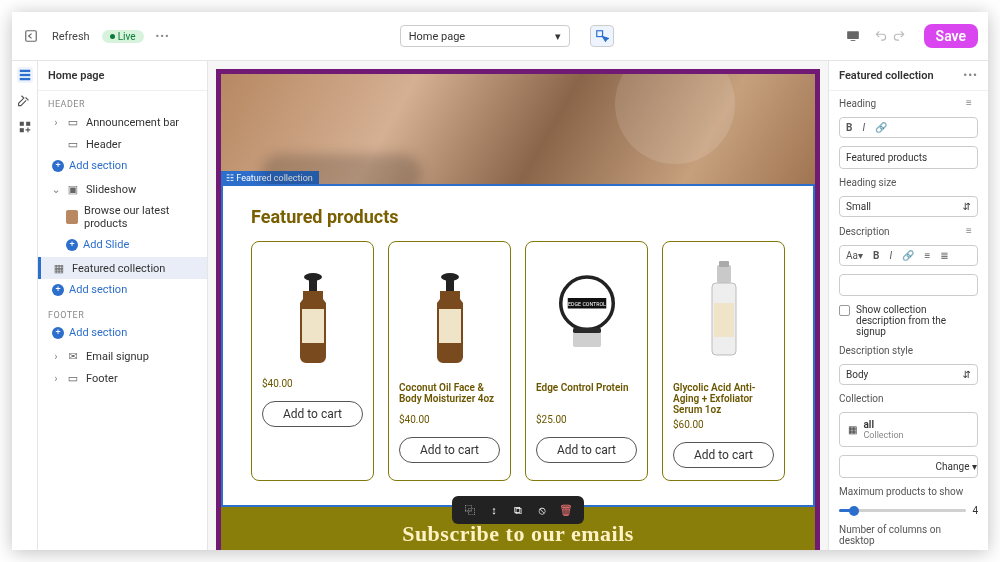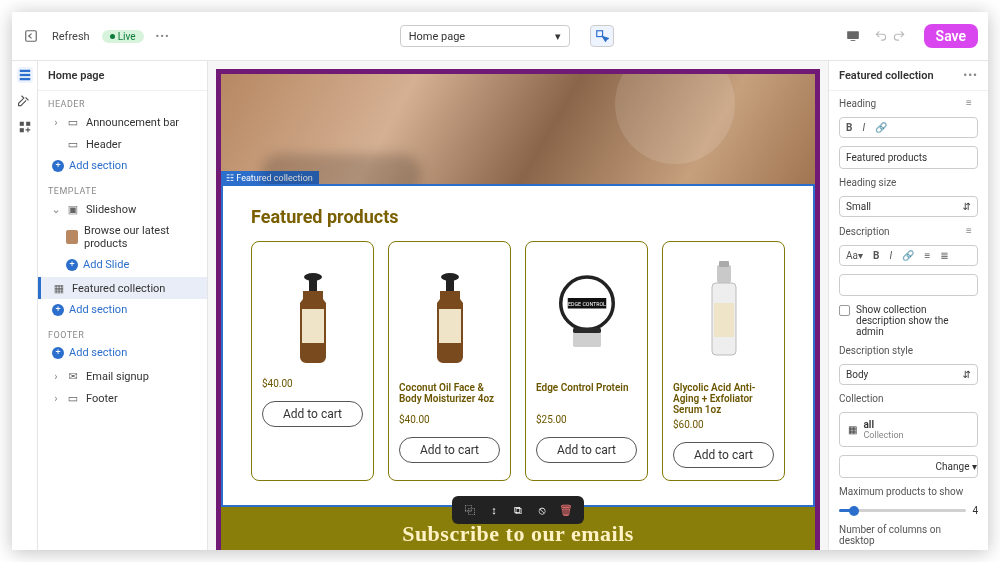--- a/index.html
+++ b/index.html
@@ -165,21 +165,20 @@
       <div class="tree-item">
         <span class="chev">&nbsp;</span>
         <span class="ico">▭</span>
         <span>Header</span>
       </div>
       <div class="add-link">
         <span class="plus-ico">+</span>
         <span>Add section</span>
       </div>
 
-      <div class="tree-group-label">TEMPLATE</div>
       <div class="tree-item">
         <span class="chev">⌄</span>
         <span class="ico">▣</span>
         <span>Slideshow</span>
       </div>
       <div class="tree-item indent1">
         <span class="ico" style="background:#b78862;border-radius:2px;"></span>
         <span>Browse our latest products</span>
       </div>
       <div class="add-link indent1">
@@ -324,21 +323,21 @@
             <b>B</b>
             <i>I</i>
             <span>🔗</span>
             <span>≡</span>
             <span>≣</span>
           </div>
         <div class="input-like" style="height:22px;"></div>
 
         <div class="check-row">
           <div class="check-box"></div>
-          <span>Show collection description show the admin</span>
+          <span>Show collection description from the signup</span>
         </div>
 
         <div class="plabel">
             <span>Description style</span>
           </div>
         <div class="select-like">
             <span>Body</span>
             <span>⇵</span>
           </div>
 

